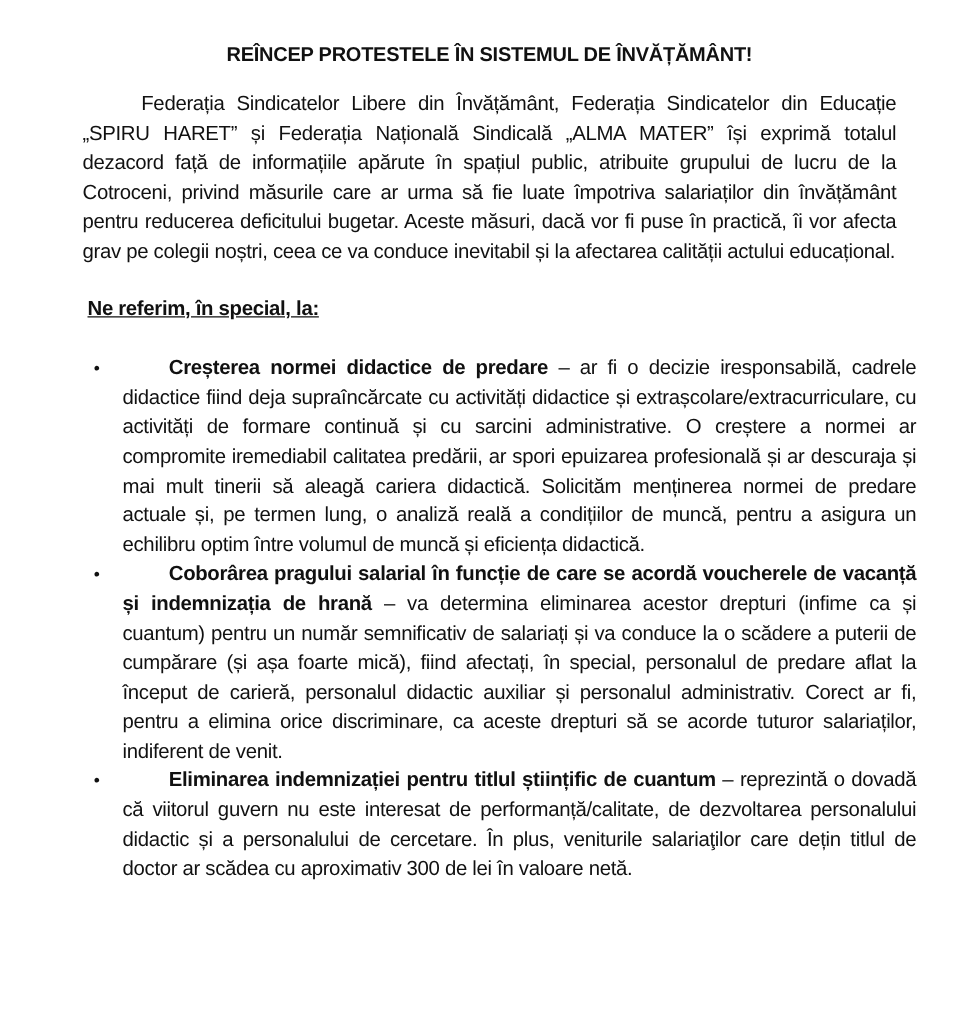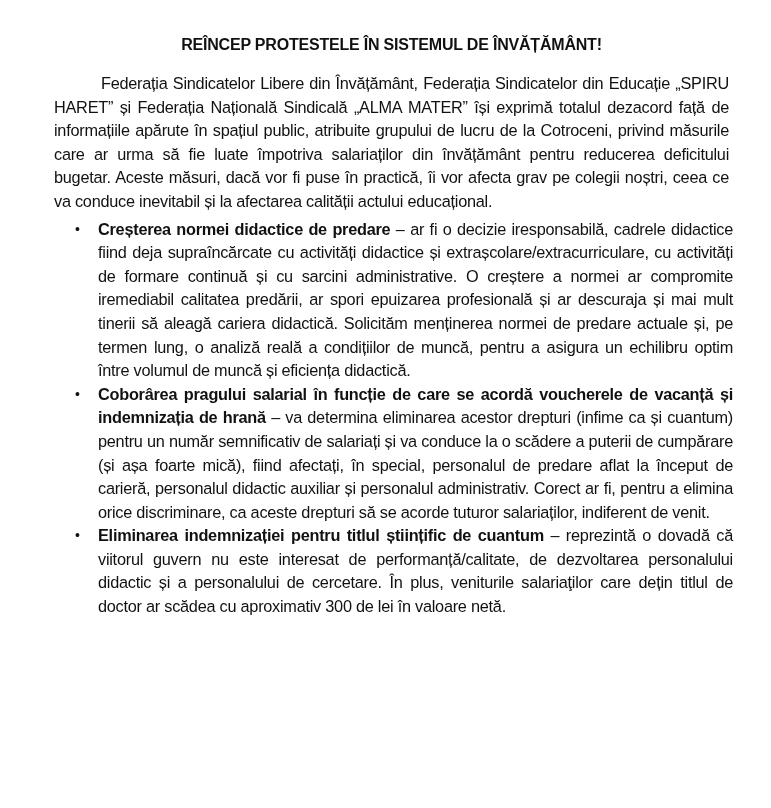--- a/index.html
+++ b/index.html
@@ -27,21 +27,21 @@
       font-size: 16px;
       letter-spacing: -0.2px;
       margin: 0 0 16px 0;
       line-height: 22px;
     }
     .intro {
       font-size: 16.3px;
       line-height: 23.6px;
       text-align: justify;
       text-indent: 47px;
-      margin: 4px;
+      margin: 16px;
       letter-spacing: -0.25px;
     }
     .subheading {
       font-weight: bold;
       text-decoration: underline;
       font-size: 16.3px;
       line-height: 23.6px;
       margin: 22px 0 24px 20px;
       letter-spacing: -0.25px;
     }
@@ -60,30 +60,32 @@
     }
     .bullet-dot {
       position: absolute;
       left: -23px;
       top: 0;
       font-size: 14px;
       line-height: 23.6px;
     }
     .bullet-lead {
       font-weight: bold;
+      margin-left: 37px;
     }
   </style>
 </head>
 <body>
 
 <div class="page">
   <h1 class="title">REÎNCEP PROTESTELE ÎN SISTEMUL DE ÎNVĂȚĂMÂNT!</h1>
 
   <p class="intro">Federația Sindicatelor Libere din Învățământ, Federația Sindicatelor din Educație „SPIRU HARET” și Federația Națională Sindicală „ALMA MATER” își exprimă totalul dezacord față de informațiile apărute în spațiul public, atribuite grupului de lucru de la Cotroceni, privind măsurile care ar urma să fie luate împotriva salariaților din învățământ pentru reducerea deficitului bugetar. Aceste măsuri, dacă vor fi puse în practică, îi vor afecta grav pe colegii noștri, ceea ce va conduce inevitabil și la afectarea calității actului educațional.</p>
 
+  <div class="subheading">Ne referim, în special, la:</div>
 
   <ul class="bullets">
     <li class="bullet-item">
       <span class="bullet-dot">•</span>
       <span class="bullet-lead">Creșterea normei didactice de predare</span><span> – ar fi o decizie iresponsabilă, cadrele didactice fiind deja supraîncărcate cu activități didactice și extrașcolare/extracurriculare, cu activități de formare continuă și cu sarcini administrative. O creștere a normei ar compromite iremediabil calitatea predării, ar spori epuizarea profesională și ar descuraja și mai mult tinerii să aleagă cariera didactică. Solicităm menținerea normei de predare actuale și, pe termen lung, o analiză reală a condițiilor de muncă, pentru a asigura un echilibru optim între volumul de muncă și eficiența didactică.</span>
     </li>
     <li class="bullet-item">
       <span class="bullet-dot">•</span>
       <span class="bullet-lead">Coborârea pragului salarial în funcție de care se acordă voucherele de vacanță și indemnizația de hrană</span><span> – va determina eliminarea acestor drepturi (infime ca și cuantum) pentru un număr semnificativ de salariați și va conduce la o scădere a puterii de cumpărare (și așa foarte mică), fiind afectați, în special, personalul de predare aflat la început de carieră, personalul didactic auxiliar și personalul administrativ. Corect ar fi, pentru a elimina orice discriminare, ca aceste drepturi să se acorde tuturor salariaților, indiferent de venit.</span>
     </li>

